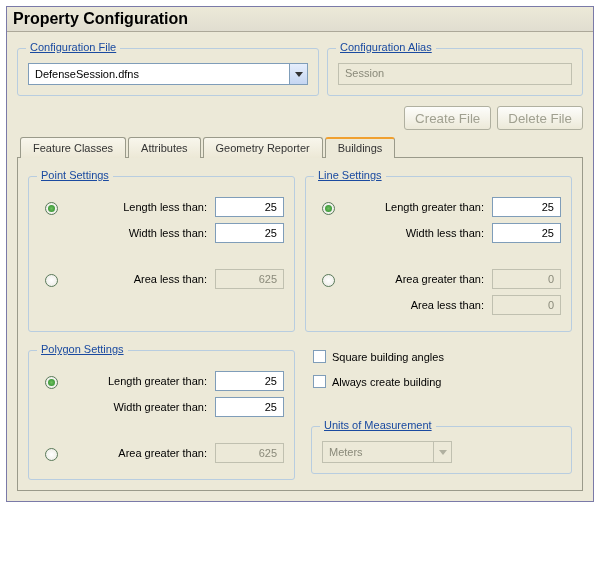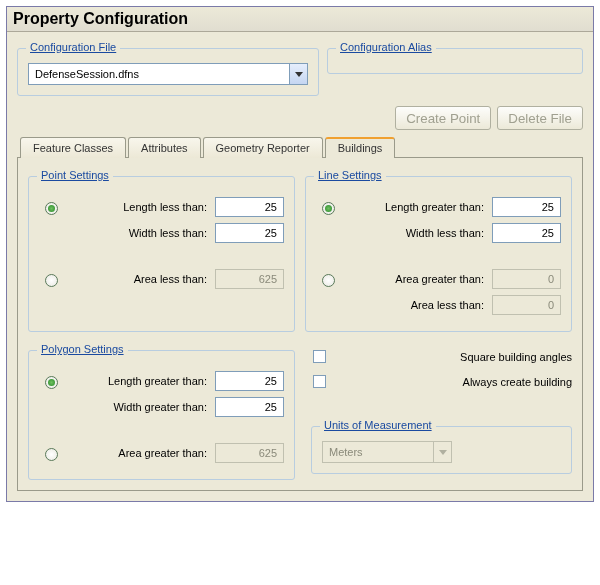--- a/index.html
+++ b/index.html
@@ -171,21 +171,21 @@
     font: inherit;
   }
   .num.disabled {
     background: #ece9d8;
     color: #8a8a7a;
     border-color: #c0c0b0;
   }
   .spacer { height: 14px; }
   .checkbox-row {
     display: flex; align-items: center;
-    gap: 6px; margin: 8px 0 12px 8px; justify-content: space-between;
+    gap: 6px; margin: 8px 0 12px 8px;
   }
   .chk {
     width: 13px; height: 13px;
     border: 1px solid #7f9db9;
     background: #fff;
   }
   .units-combo {
     border: 1px solid #c0c0b0;
     background: #ece9d8;
     height: 22px;
@@ -218,25 +218,26 @@
           <div class="btn">
             <svg viewBox="0 0 8 5">
                 <path d="M0 0 L8 0 L4 5 Z" fill="#333"></path>
               </svg>
           </div>
         </div>
       </div>
 
       <div class="fieldset cfg-alias-box">
         <div class="legend">Configuration Alias</div>
+        <div class="alias-field">Session</div>
       </div>
     </div>
 
     <div class="btn-row">
-      <button class="winbtn">Create Point</button>
+      <button class="winbtn">Create File</button>
       <button class="winbtn">Delete File</button>
     </div>
 
     <div class="tabs-wrap">
       <div class="tabbar">
         <div class="tab">Feature Classes</div>
         <div class="tab">Attributes</div>
         <div class="tab">Geometry Reporter</div>
         <div class="tab active">Buildings</div>
       </div>

